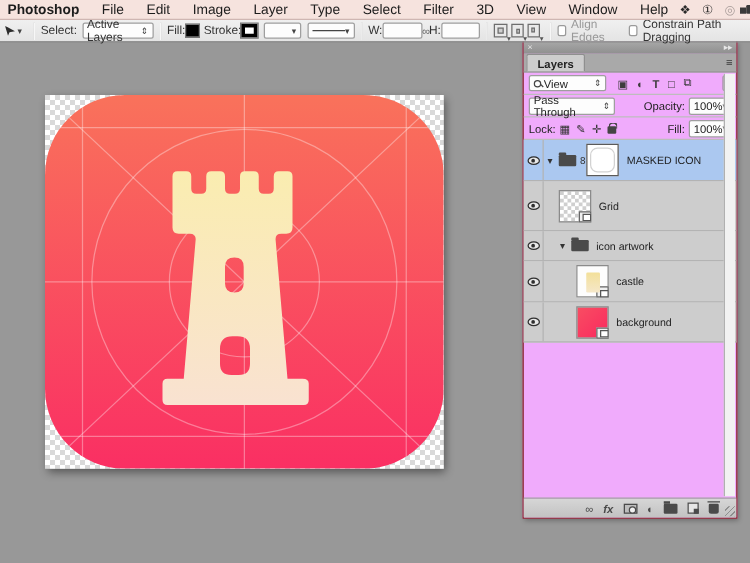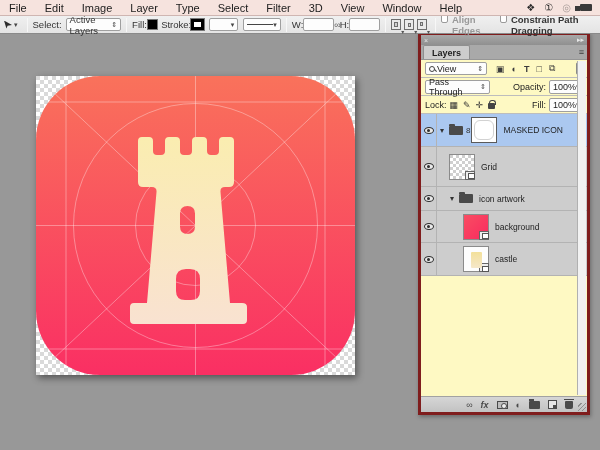--- a/index.html
+++ b/index.html
@@ -30,34 +30,34 @@
     display:inline-flex; align-items:center; padding:0 3px; }
   .dropbox { gap:4px; }
   .swatch-fill { width:15px; height:11px; background:#000; border:1px solid #777; }
   .swatch-stroke { width:15px; height:11px; border:3px solid #000; background:#fff; outline:1px solid #777;}
   .linesample { width:26px; height:1px; background:#444; }
   .winput { width:40px; }
   .chain { color:#666; font-size:9px; letter-spacing:-1px;}
   .pathbtn { width:13px; height:11px; border:1px solid #6e6e6e; background:#e9e9e9; position:relative; margin-right:3px;}
   .pathbtn:after{ content:"▾"; position:absolute; right:-4px; bottom:-6px; font-size:6px; color:#555;}
   .pathbtn .inner { position:absolute; inset:2px; border:1px solid #6e6e6e; background:#cfcfcf;}
-  .cb { display:flex; align-items:flex-start; gap:4px; margin-right:10px;font-weight:bold;}
+  .cb { display:flex; align-items:center; gap:4px; margin-right:10px;}
   .cb .box { width:9px; height:9px; background:#fff; border:1px solid #9a9a9a; border-radius:2px;}
   .cb.disabled { color:#999; }
 
   
   .canvas { position:absolute; left:36px; top:76px; width:319px; height:299px;
     background:repeating-conic-gradient(#ffffff 0 90deg,#d9d9d9 0 180deg) 0 0/8px 8px;
     box-shadow:2px 3px 7px rgba(0,0,0,.45);}
   .appicon { position:absolute; inset:0; border-radius:64px; overflow:hidden; }
   .appicon svg { display:block; }
 
   
   .dock { position:absolute; left:418px; top:32px; width:172px; height:383px;
-    background:#fef9c3; border:3px solid #7f1d1d; box-shadow:1px 2px 4px rgba(0,0,0,.3);
+    background:#f0abfc; border:1px solid #7f1d1d; box-shadow:1px 2px 4px rgba(0,0,0,.3);
     font-size:9px; color:#222;}
   .dockheader { height:10px; background:linear-gradient(#a8a8a8,#8f8f8f); display:flex;
     justify-content:space-between; align-items:center; padding:0 3px; font-size:7px; color:#e7e7e7;}
   .tabbar { height:15px; background:#a9a9a9; display:flex; align-items:flex-end; position:relative; border-bottom:1px solid #969696;}
   .tab { background:#cdcdcd; border:1px solid #8f8f8f; border-bottom:none; height:14px;
     padding:0 8px; margin-left:2px; display:flex; align-items:center; font-weight:bold; font-size:9px; border-radius:2px 2px 0 0;}
   .panelmenu { position:absolute; right:3px; top:3px; font-size:9px; color:#3a3a3a; line-height:9px;}
   .prow { height:18px; display:flex; align-items:center; padding:0 4px; gap:3px; border-bottom:1px solid #bdbdbd;}
   .kindbox { width:62px; height:13px; gap:2px;}
   .mag { width:6px; height:6px; border:1.2px solid #444; border-radius:50%; position:relative; flex:none;}
@@ -109,20 +109,21 @@
   .newlayericon:after { content:""; position:absolute; right:-1px; bottom:-1px; width:4px; height:4px; background:#4a4a4a;}
   .trashicon { width:8px; height:8px; background:#4a4a4a; border-radius:1px 1px 2px 2px; position:relative; }
   .trashicon:before { content:""; position:absolute; left:-1px; top:-2px; width:10px; height:1.5px; background:#4a4a4a;}
   .grip { position:absolute; right:1px; bottom:1px; width:8px; height:8px;
     background:repeating-linear-gradient(135deg,transparent 0 2px,#8f8f8f 2px 3px);}
 </style>
 </head>
 <body>
 
 <div class="menubar" style="background: rgb(246, 227, 222);">
+  <span class="mitem app">Photoshop</span>
   <span class="mitem">File</span>
   <span class="mitem">Edit</span>
   <span class="mitem">Image</span>
   <span class="mitem">Layer</span>
   <span class="mitem">Type</span>
   <span class="mitem">Select</span>
   <span class="mitem">Filter</span>
   <span class="mitem">3D</span>
   <span class="mitem">View</span>
   <span class="mitem">Window</span>
@@ -314,40 +315,40 @@
     <div class="lrow" style="height:24px">
       <span class="eyecell">
           <span class="eye"></span>
         </span>
       <span style="width:10px; flex:none"></span>
       <span class="disc">▾</span>
       <span class="folder"></span>
       <span class="lname" style="margin-left:4px">icon artwork</span>
     </div>
 
+    <div class="lrow" style="height:33px">
+      <span class="eyecell">
+          <span class="eye"></span>
+        </span>
+      <span style="width:26px; flex:none"></span>
+      <span class="thumb castlethumb">
+          <span class="sobadge"></span>
+        </span>
+      <span class="lname">castle</span>
+    </div>
+
     <div class="lrow" style="height:32px">
       <span class="eyecell">
           <span class="eye"></span>
         </span>
       <span style="width:26px; flex:none"></span>
       <span class="thumb bgthumb">
           <span class="sobadge"></span>
         </span>
       <span class="lname">background</span>
-    </div>
-
-    <div class="lrow" style="height:33px">
-      <span class="eyecell">
-          <span class="eye"></span>
-        </span>
-      <span style="width:26px; flex:none"></span>
-      <span class="thumb castlethumb">
-          <span class="sobadge"></span>
-        </span>
-      <span class="lname">castle</span>
     </div>
   </div>
 
   <div class="scrollstrip"></div>
 
   <div class="pfooter">
     <span>∞</span>
     <span class="fxtext">fx</span>
     <span class="maskicon"></span>
     <span>◐</span>

